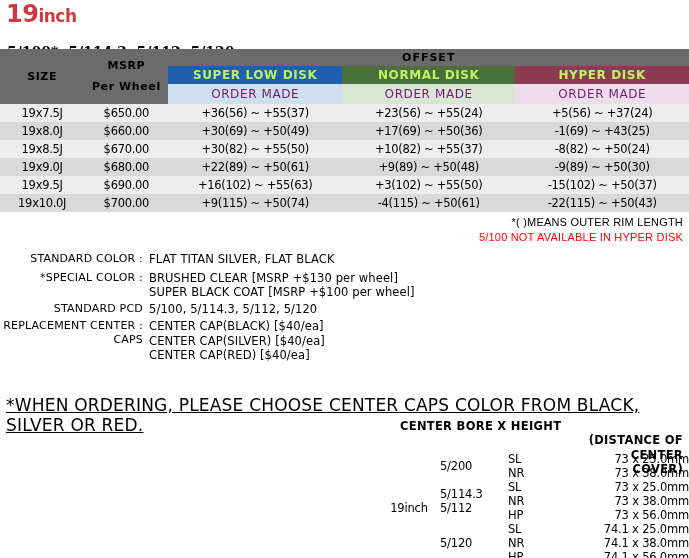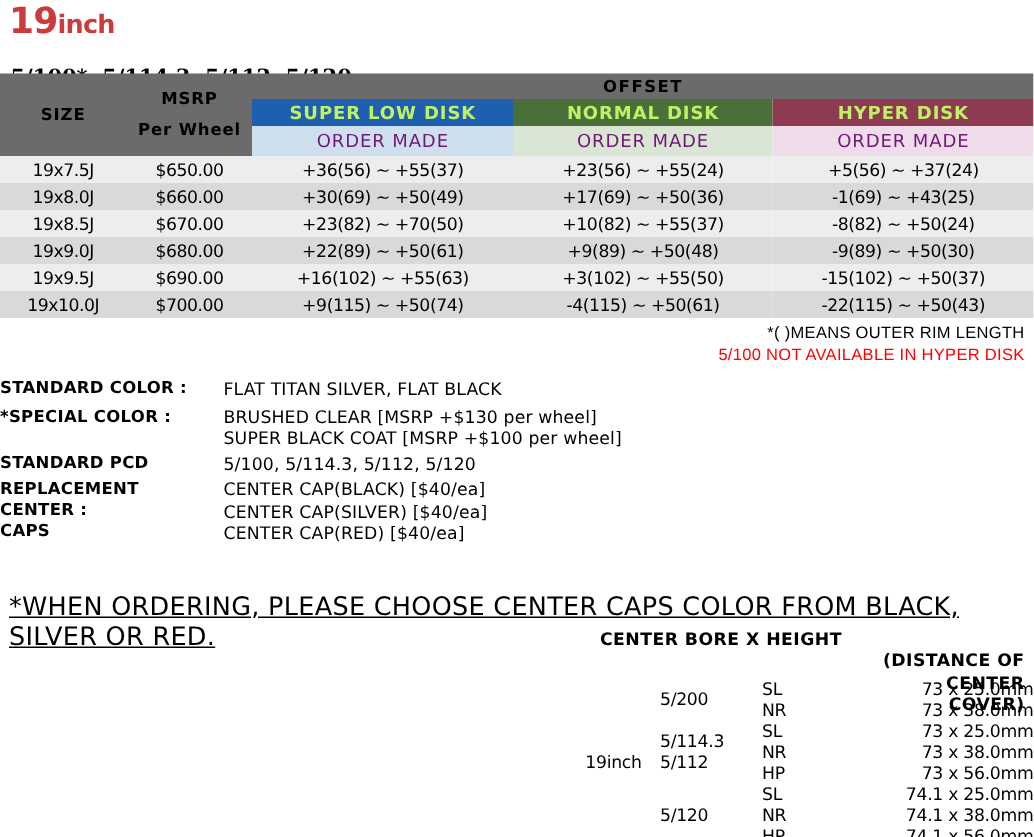--- a/index.html
+++ b/index.html
@@ -145,21 +145,22 @@
     width: 689px;
   }
   .spec-row {
     display: flex;
     align-items: flex-start;
     margin-bottom: 2px;
   }
   .spec-label {
     width: 143px;
     flex: 0 0 143px;
-    font-weight: bold;
+    text-align: right;
+    font-weight: normal;
     font-size: 11px;
     letter-spacing: 0.2px;
     line-height: 1.28;
     white-space: pre-line;
   }
   .spec-label.multiline { line-height: 1.28; }
   .spec-value {
     flex: 1 1 auto;
     padding-left: 6px;
     font-size: 11.5px;
@@ -262,21 +263,21 @@
     <tr class="data-row row-b">
       <td class="cell-pad">19x8.0J</td>
       <td class="cell-pad">$660.00</td>
       <td class="cell-pad">+30(69) ~ +50(49)</td>
       <td class="cell-pad">+17(69) ~ +50(36)</td>
       <td>-1(69) ~ +43(25)</td>
     </tr>
     <tr class="data-row row-a">
       <td class="cell-pad">19x8.5J</td>
       <td class="cell-pad">$670.00</td>
-      <td class="cell-pad">+23(82) ~ +70(50)</td>
+      <td class="cell-pad">+30(82) ~ +55(50)</td>
       <td class="cell-pad">+10(82) ~ +55(37)</td>
       <td>-8(82) ~ +50(24)</td>
     </tr>
     <tr class="data-row row-b">
       <td class="cell-pad">19x9.0J</td>
       <td class="cell-pad">$680.00</td>
       <td class="cell-pad">+22(89) ~ +50(61)</td>
       <td class="cell-pad">+9(89) ~ +50(48)</td>
       <td>-9(89) ~ +50(30)</td>
     </tr>

